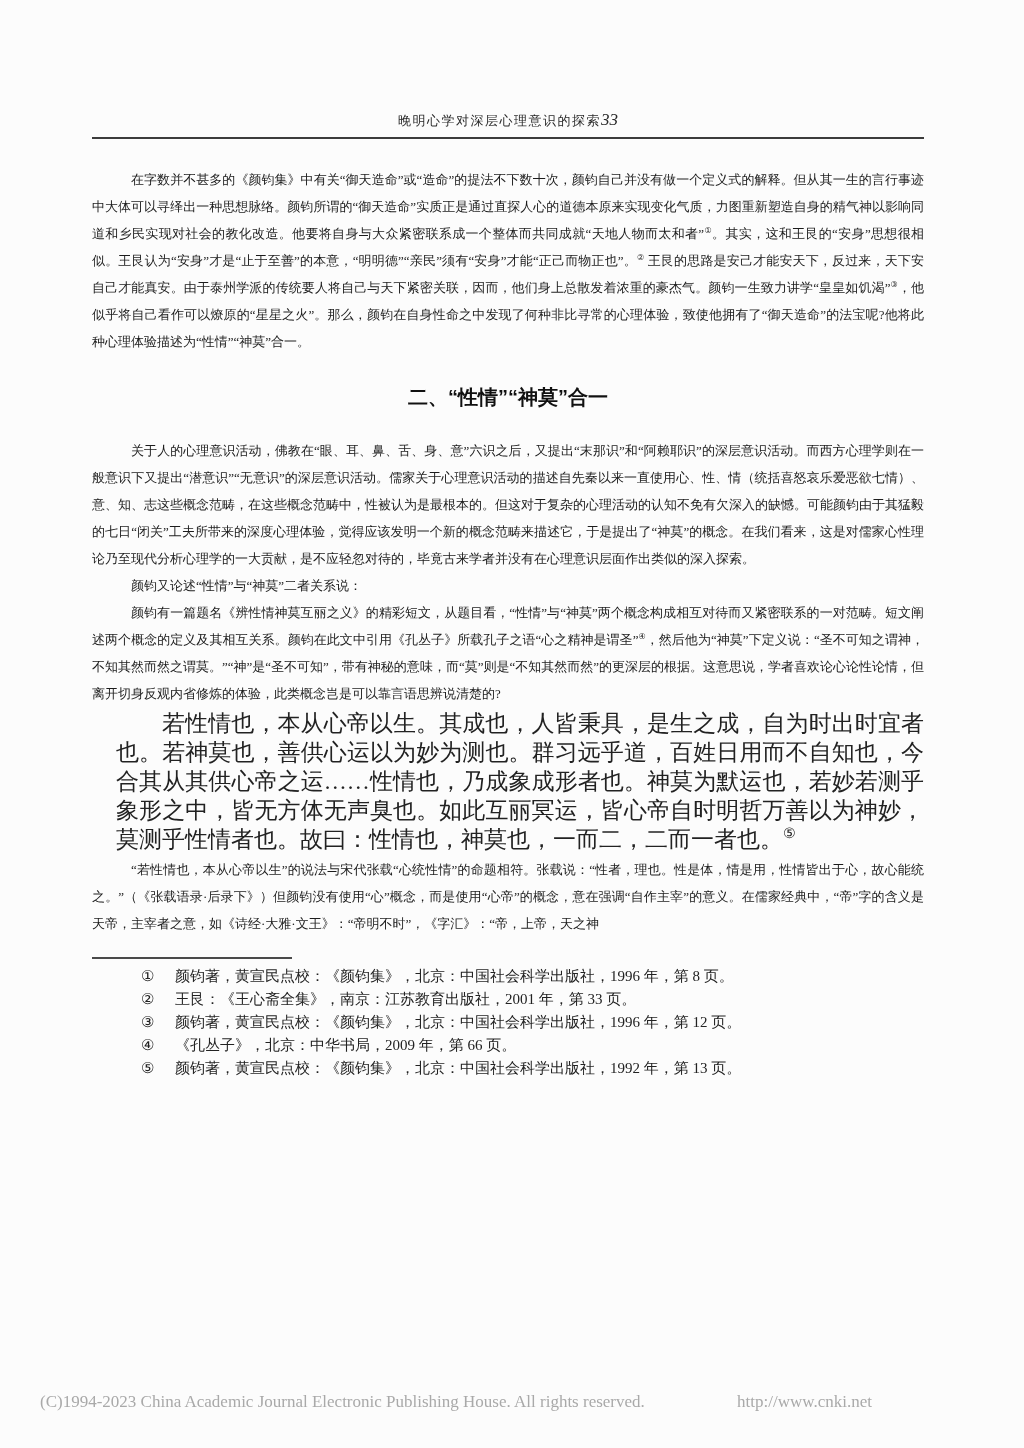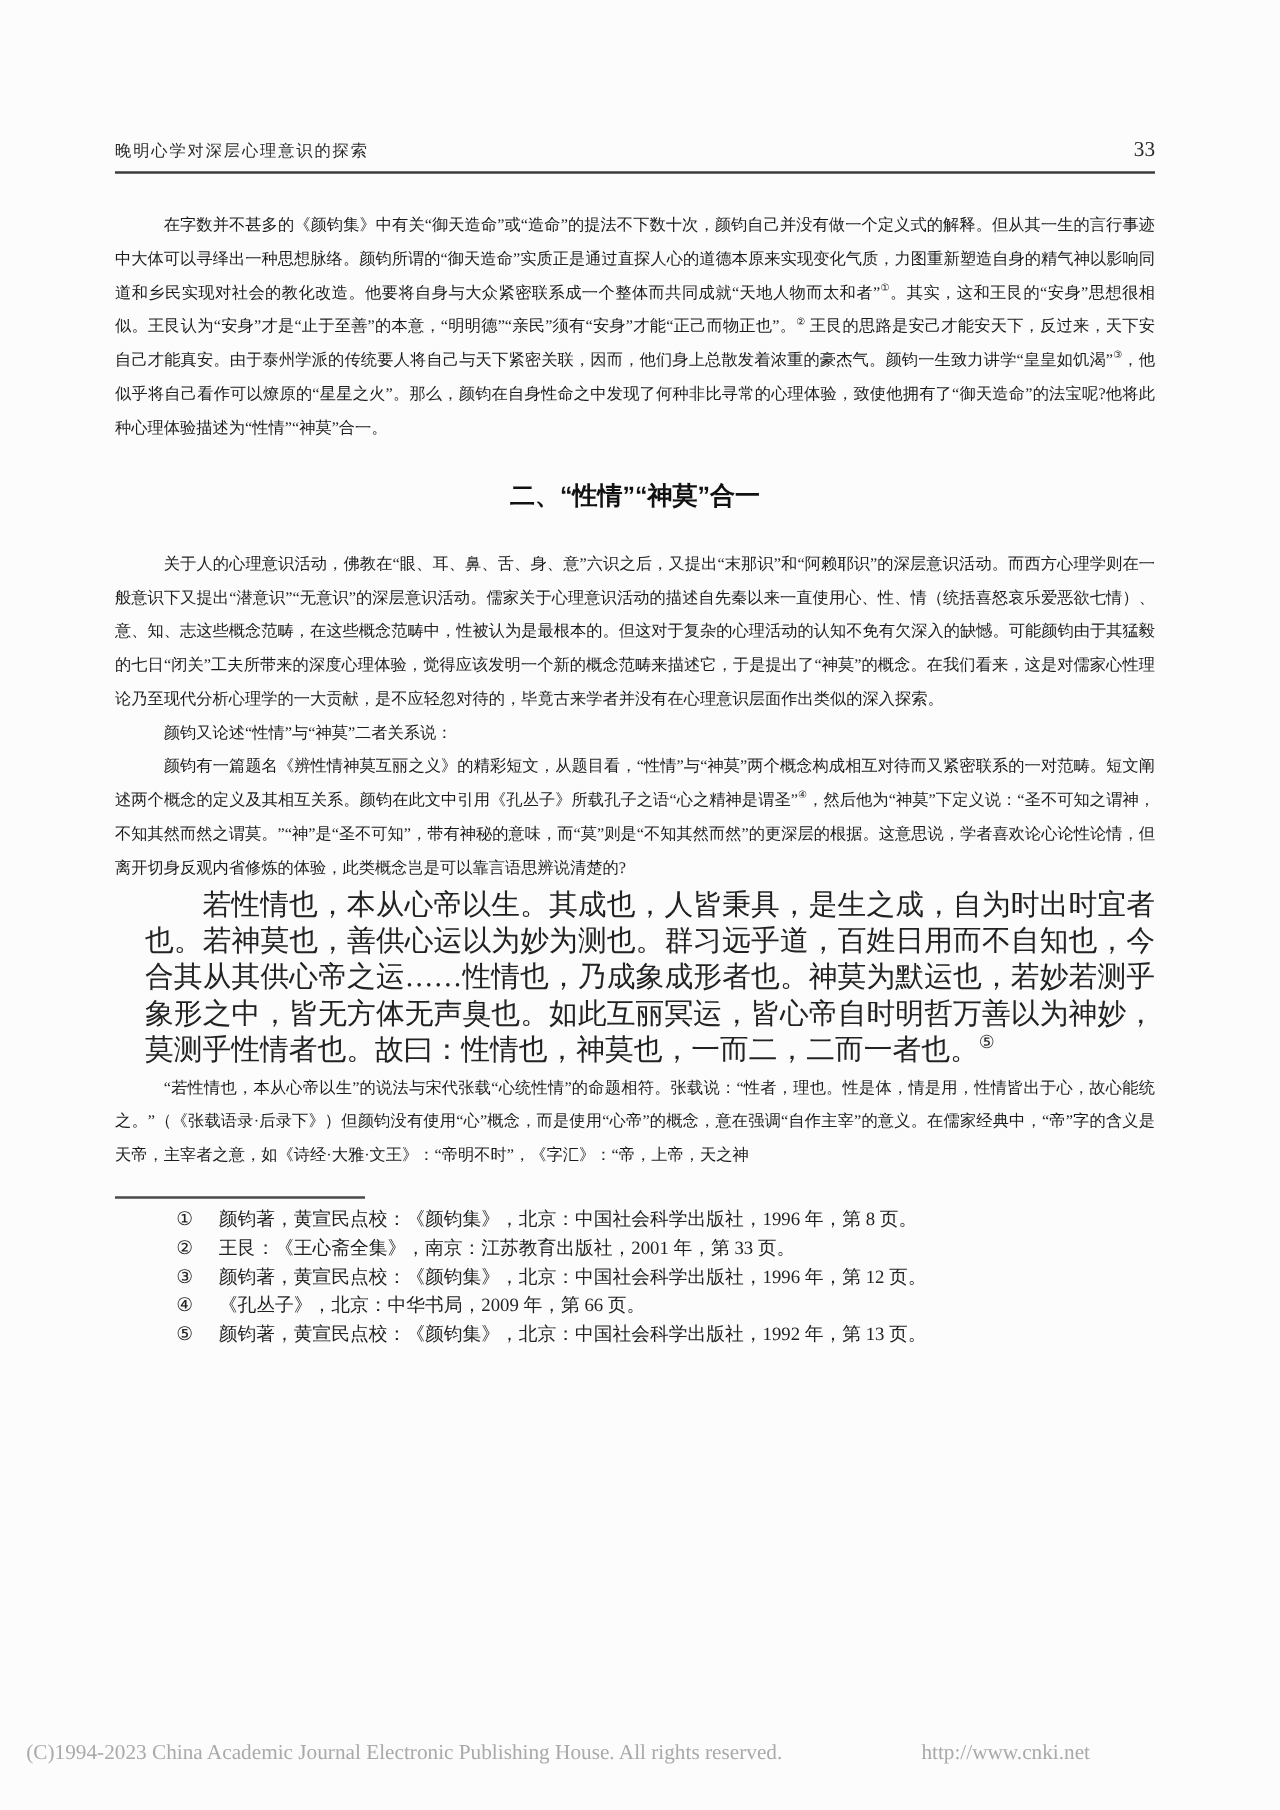--- a/index.html
+++ b/index.html
@@ -14,30 +14,31 @@
     overflow: hidden;
   }
   .content {
     position: absolute;
     left: 92px;
     right: 100px;
     top: 0;
   }
   .header {
     display: flex;
-    justify-content: space-between;
+    justify-content: center;
     align-items: flex-end;
     padding-top: 110px;
   }
   .header-title {
     font-size: 13px;
     letter-spacing: 1.5px;
     color: #2a2a2a;
   }
   .page-num {
+    font-style: italic;
     font-size: 17px;
     color: #2a2a2a;
   }
   .header-rule {
     border-bottom: 2px solid #3c3c3c;
     margin-top: 7px;
   }
   .main { margin-top: 27px; }
   .main p {
     font-size: 13px;
@@ -77,21 +78,21 @@
     margin-top: 6px;
     font-size: 15px;
     line-height: 23px;
     color: #222;
   }
   .footnote { display: flex; padding-left: 49px; }
   .fn-marker { width: 34px; flex: none; }
   .fn-text { flex: 1; }
   .footer {
     position: absolute;
-    left: 21px;
+    left: 40px;
     right: 152px;
     top: 1392px;
     display: flex;
     justify-content: space-between;
     color: #a9a9a9;
     font-size: 17px;
     font-family: "Liberation Serif", serif;
   }
 </style>
 </head>

